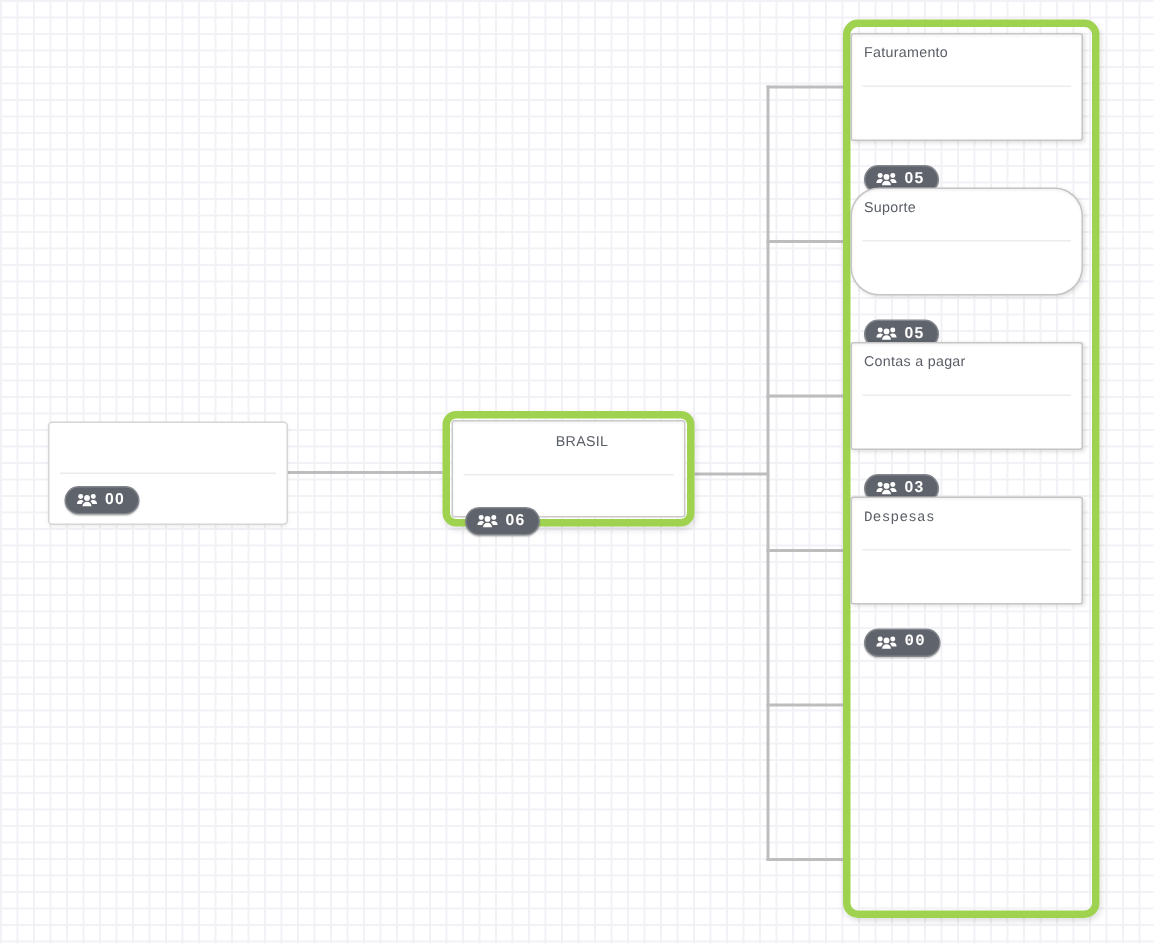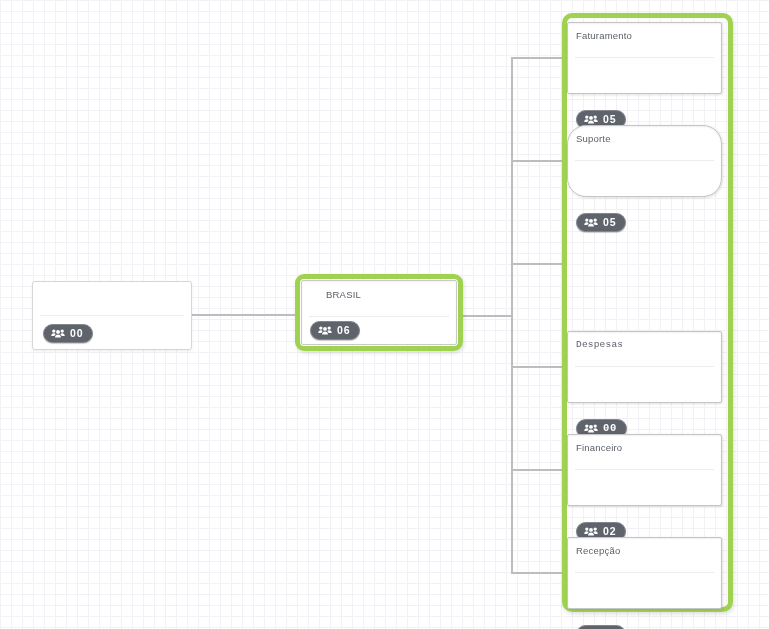--- a/index.html
+++ b/index.html
@@ -61,20 +61,21 @@
     letter-spacing:0.8px;
     line-height:1;
   }
 
   
   .green-wrap{
     position:absolute;
     border:5px solid #9fd24f;
     border-radius:9px;
     box-shadow:1px 2px 4px rgba(0,0,0,0.13);
+    text-align:center;
   }
   .green-wrap .inner-card{
     position:absolute;inset:1px;
     background:#fff;
     border:1px solid #c9c9c9;
     border-radius:2px;
     box-shadow:inset 0 1px 2px rgba(0,0,0,0.06);
   }
 
   
@@ -128,21 +129,21 @@
         </svg>
       </span>
       <span class="count">00</span>
     </div>
   </div>
 
   <div class="green-wrap" style="left:295px;top:274px;width:158px;height:67px;">
     <div class="inner-card">
       <div class="node-title" style="left:24px;">BRASIL</div>
       <div class="node-divider" style="top:35px;"></div>
-      <div class="badge" style="left:8px;top:40px;">
+      <div class="badge" style="left:8px;top:57px;">
         <span>
           <svg width="14" height="11" viewBox="0 0 16 12" fill="#ffffff">
             <circle cx="3.2" cy="3.2" r="1.9"></circle>
             <circle cx="12.8" cy="3.2" r="1.9"></circle>
             <path d="M0.3 8.8 C0.3 6.9 1.6 5.8 3.2 5.8 C4.1 5.8 4.9 6.2 5.4 6.8 C4.6 7.4 4.1 8.2 3.9 8.8 Z"></path>
             <path d="M15.7 8.8 C15.7 6.9 14.4 5.8 12.8 5.8 C11.9 5.8 11.1 6.2 10.6 6.8 C11.4 7.4 11.9 8.2 12.1 8.8 Z"></path>
             <circle cx="8" cy="4.2" r="2.2"></circle>
             <path d="M4.6 10.6 C4.6 8.4 6.1 7.1 8 7.1 C9.9 7.1 11.4 8.4 11.4 10.6 Z"></path>
           </svg>
         </span>
@@ -182,69 +183,52 @@
             <path d="M0.3 8.8 C0.3 6.9 1.6 5.8 3.2 5.8 C4.1 5.8 4.9 6.2 5.4 6.8 C4.6 7.4 4.1 8.2 3.9 8.8 Z"></path>
             <path d="M15.7 8.8 C15.7 6.9 14.4 5.8 12.8 5.8 C11.9 5.8 11.1 6.2 10.6 6.8 C11.4 7.4 11.9 8.2 12.1 8.8 Z"></path>
             <circle cx="8" cy="4.2" r="2.2"></circle>
             <path d="M4.6 10.6 C4.6 8.4 6.1 7.1 8 7.1 C9.9 7.1 11.4 8.4 11.4 10.6 Z"></path>
           </svg>
         </span>
         <span class="count">05</span>
       </div>
     </div>
 
+    <div class="dept-card" style="top:210px;">
+      <div class="node-title">Contas a pagar</div>
+      <div class="node-divider"></div>
+      <div class="badge">
+        <span>
+          <svg width="14" height="11" viewBox="0 0 16 12" fill="#ffffff">
+            <circle cx="3.2" cy="3.2" r="1.9"></circle>
+              <circle cx="12.8" cy="3.2" r="1.9"></circle>
+            <path d="M0.3 8.8 C0.3 6.9 1.6 5.8 3.2 5.8 C4.1 5.8 4.9 6.2 5.4 6.8 C4.6 7.4 4.1 8.2 3.9 8.8 Z"></path>
+            <path d="M15.7 8.8 C15.7 6.9 14.4 5.8 12.8 5.8 C11.9 5.8 11.1 6.2 10.6 6.8 C11.4 7.4 11.9 8.2 12.1 8.8 Z"></path>
+            <circle cx="8" cy="4.2" r="2.2"></circle>
+            <path d="M4.6 10.6 C4.6 8.4 6.1 7.1 8 7.1 C9.9 7.1 11.4 8.4 11.4 10.6 Z"></path>
+          </svg>
+        </span>
+        <span class="count">03</span>
+      </div>
+    </div>
 
     <div class="dept-card" style="top:313px;font-family:Liberation Mono, monospace;">
       <div class="node-title">Despesas</div>
       <div class="node-divider"></div>
       <div class="badge">
         <span>
           <svg width="14" height="11" viewBox="0 0 16 12" fill="#ffffff">
             <circle cx="3.2" cy="3.2" r="1.9"></circle>
               <circle cx="12.8" cy="3.2" r="1.9"></circle>
             <path d="M0.3 8.8 C0.3 6.9 1.6 5.8 3.2 5.8 C4.1 5.8 4.9 6.2 5.4 6.8 C4.6 7.4 4.1 8.2 3.9 8.8 Z"></path>
             <path d="M15.7 8.8 C15.7 6.9 14.4 5.8 12.8 5.8 C11.9 5.8 11.1 6.2 10.6 6.8 C11.4 7.4 11.9 8.2 12.1 8.8 Z"></path>
             <circle cx="8" cy="4.2" r="2.2"></circle>
             <path d="M4.6 10.6 C4.6 8.4 6.1 7.1 8 7.1 C9.9 7.1 11.4 8.4 11.4 10.6 Z"></path>
           </svg>
         </span>
         <span class="count">00</span>
       </div>
     </div>
 
-    <div class="dept-card" style="top:416px;">
-      <div class="node-title">Financeiro</div>
-      <div class="node-divider"></div>
-      <div class="badge">
-        <span>
-          <svg width="14" height="11" viewBox="0 0 16 12" fill="#ffffff">
-            <circle cx="3.2" cy="3.2" r="1.9"></circle>
-              <circle cx="12.8" cy="3.2" r="1.9"></circle>
-            <path d="M0.3 8.8 C0.3 6.9 1.6 5.8 3.2 5.8 C4.1 5.8 4.9 6.2 5.4 6.8 C4.6 7.4 4.1 8.2 3.9 8.8 Z"></path>
-            <path d="M15.7 8.8 C15.7 6.9 14.4 5.8 12.8 5.8 C11.9 5.8 11.1 6.2 10.6 6.8 C11.4 7.4 11.9 8.2 12.1 8.8 Z"></path>
-            <circle cx="8" cy="4.2" r="2.2"></circle>
-            <path d="M4.6 10.6 C4.6 8.4 6.1 7.1 8 7.1 C9.9 7.1 11.4 8.4 11.4 10.6 Z"></path>
-          </svg>
-        </span>
-        <span class="count">02</span>
-      </div>
-    </div>
-
-    <div class="dept-card" style="top:519px;">
-      <div class="node-title">Recepção</div>
-      <div class="node-divider"></div>
-      <div class="badge">
-        <span>
-          <svg width="14" height="11" viewBox="0 0 16 12" fill="#ffffff">
-            <circle cx="3.2" cy="3.2" r="1.9"></circle>
-              <circle cx="12.8" cy="3.2" r="1.9"></circle>
-            <path d="M0.3 8.8 C0.3 6.9 1.6 5.8 3.2 5.8 C4.1 5.8 4.9 6.2 5.4 6.8 C4.6 7.4 4.1 8.2 3.9 8.8 Z"></path>
-            <path d="M15.7 8.8 C15.7 6.9 14.4 5.8 12.8 5.8 C11.9 5.8 11.1 6.2 10.6 6.8 C11.4 7.4 11.9 8.2 12.1 8.8 Z"></path>
-            <circle cx="8" cy="4.2" r="2.2"></circle>
-            <path d="M4.6 10.6 C4.6 8.4 6.1 7.1 8 7.1 C9.9 7.1 11.4 8.4 11.4 10.6 Z"></path>
-          </svg>
-        </span>
-        <span class="count">01</span>
-      </div>
-    </div>
+
 
   </div>
 </div>
 
 </body></html>

